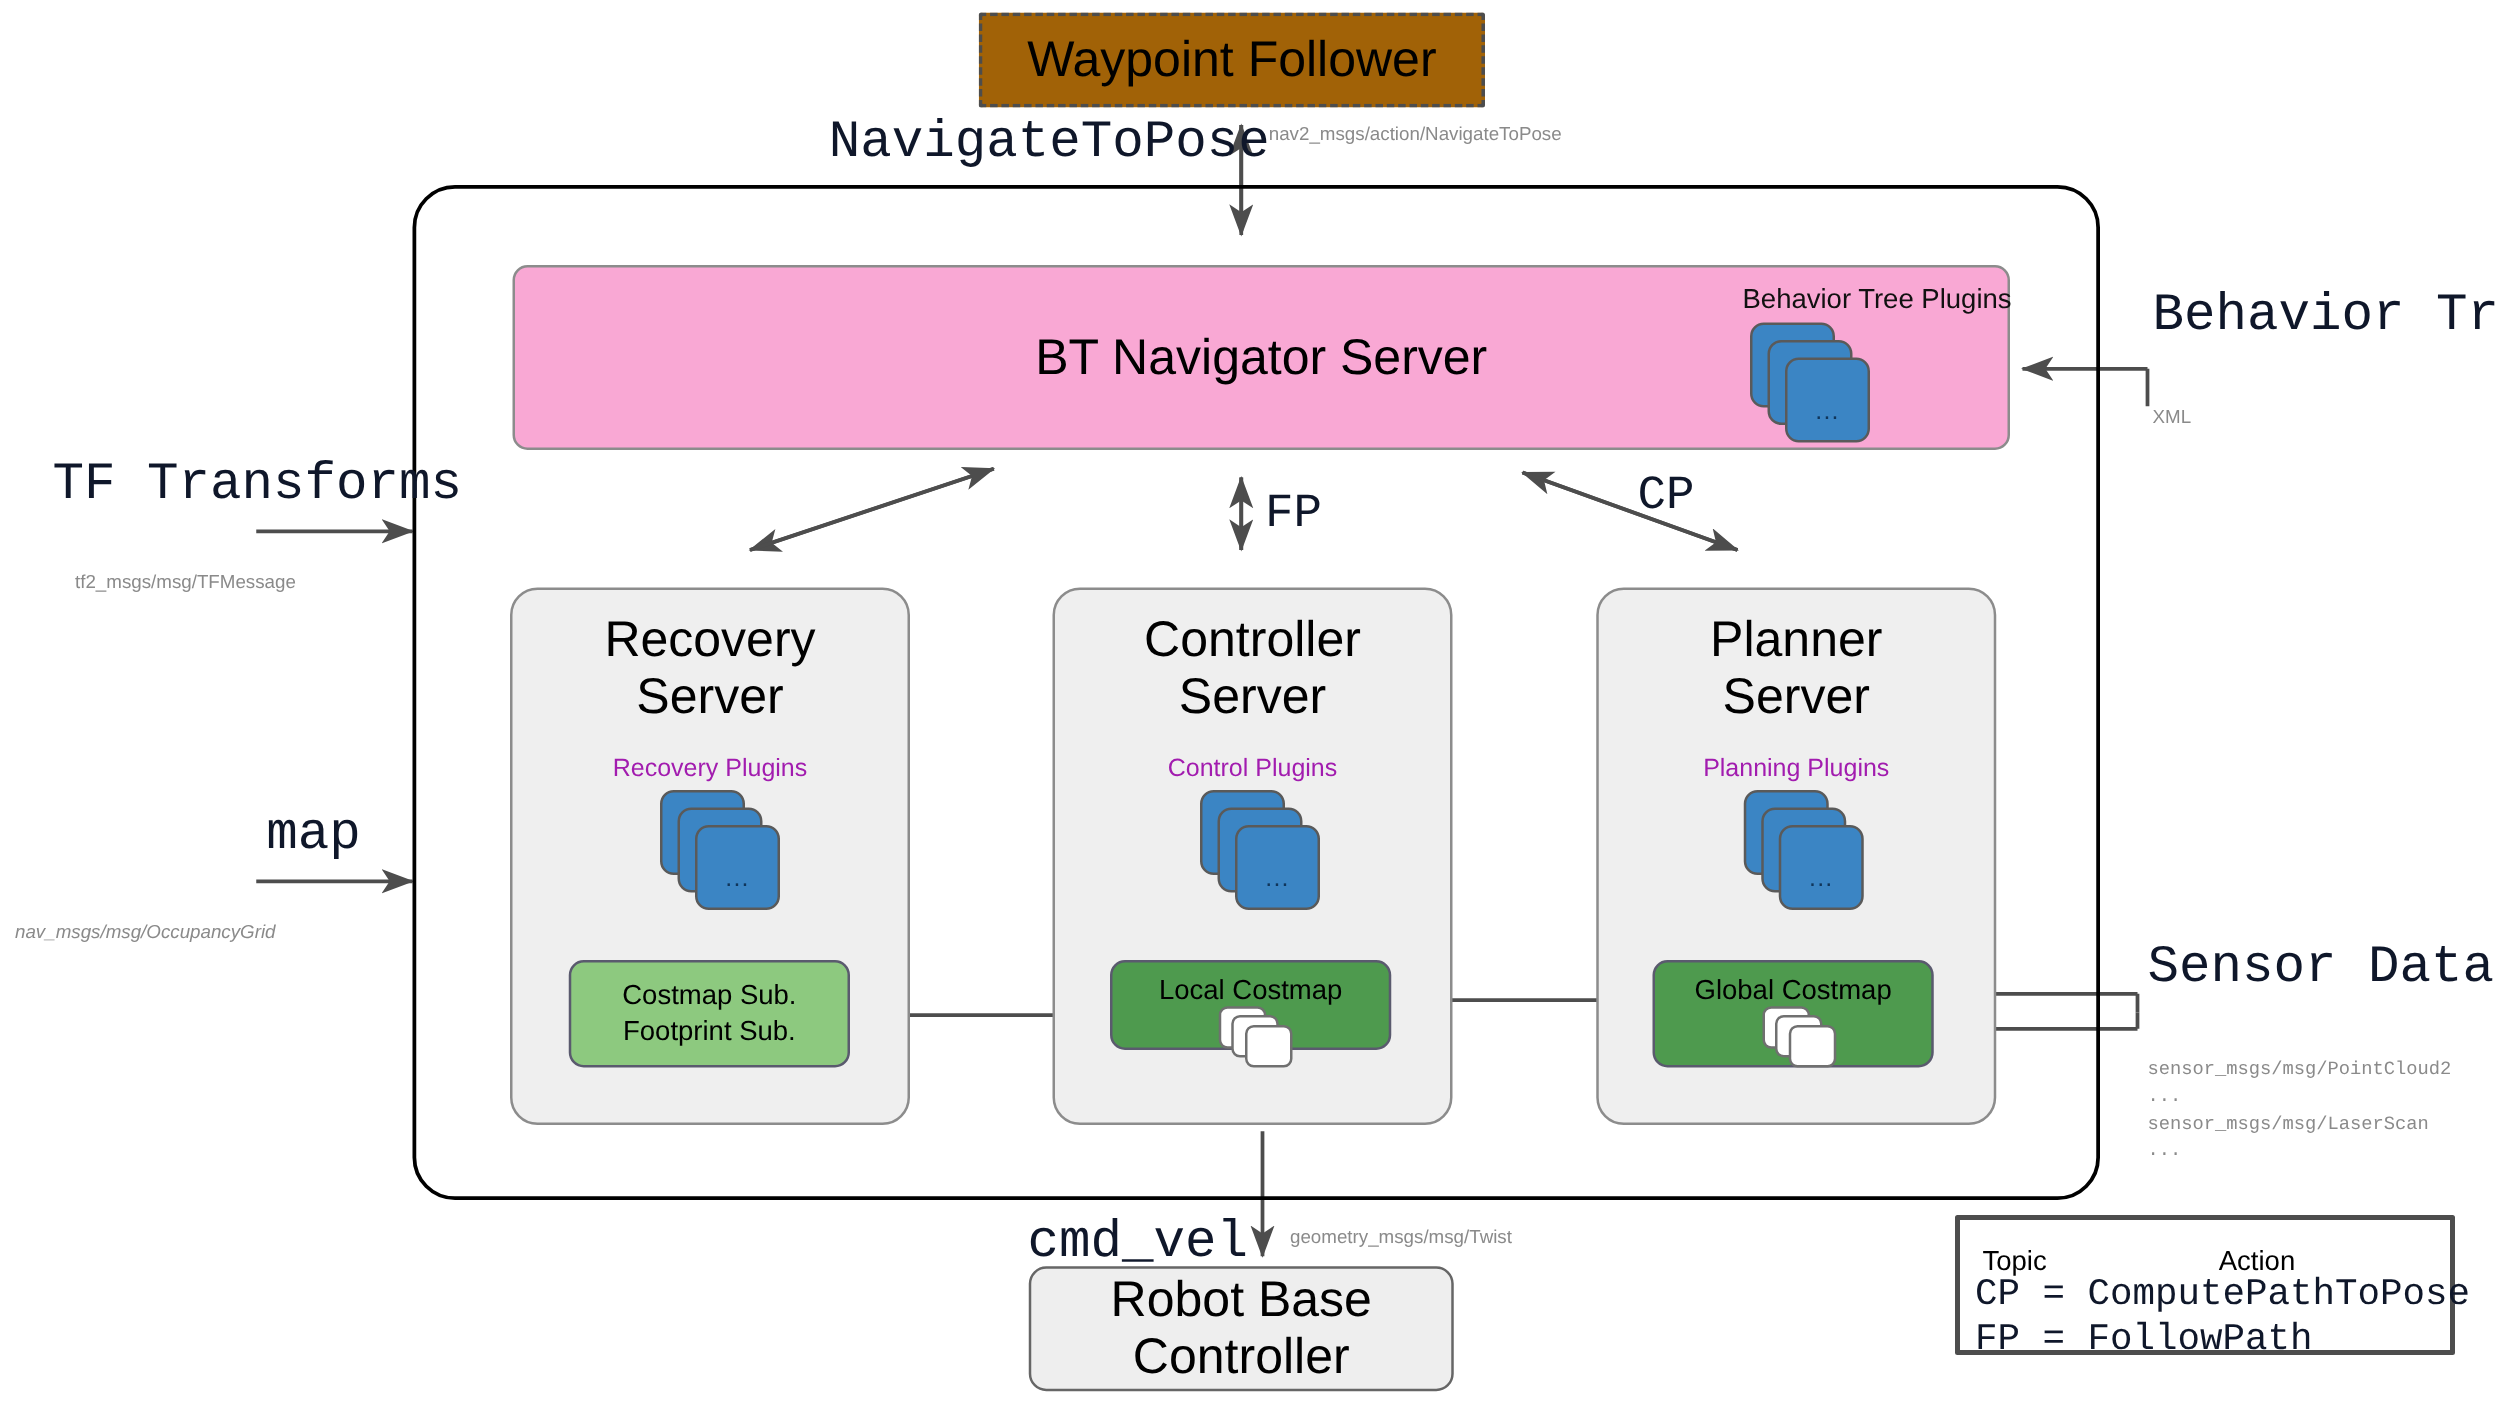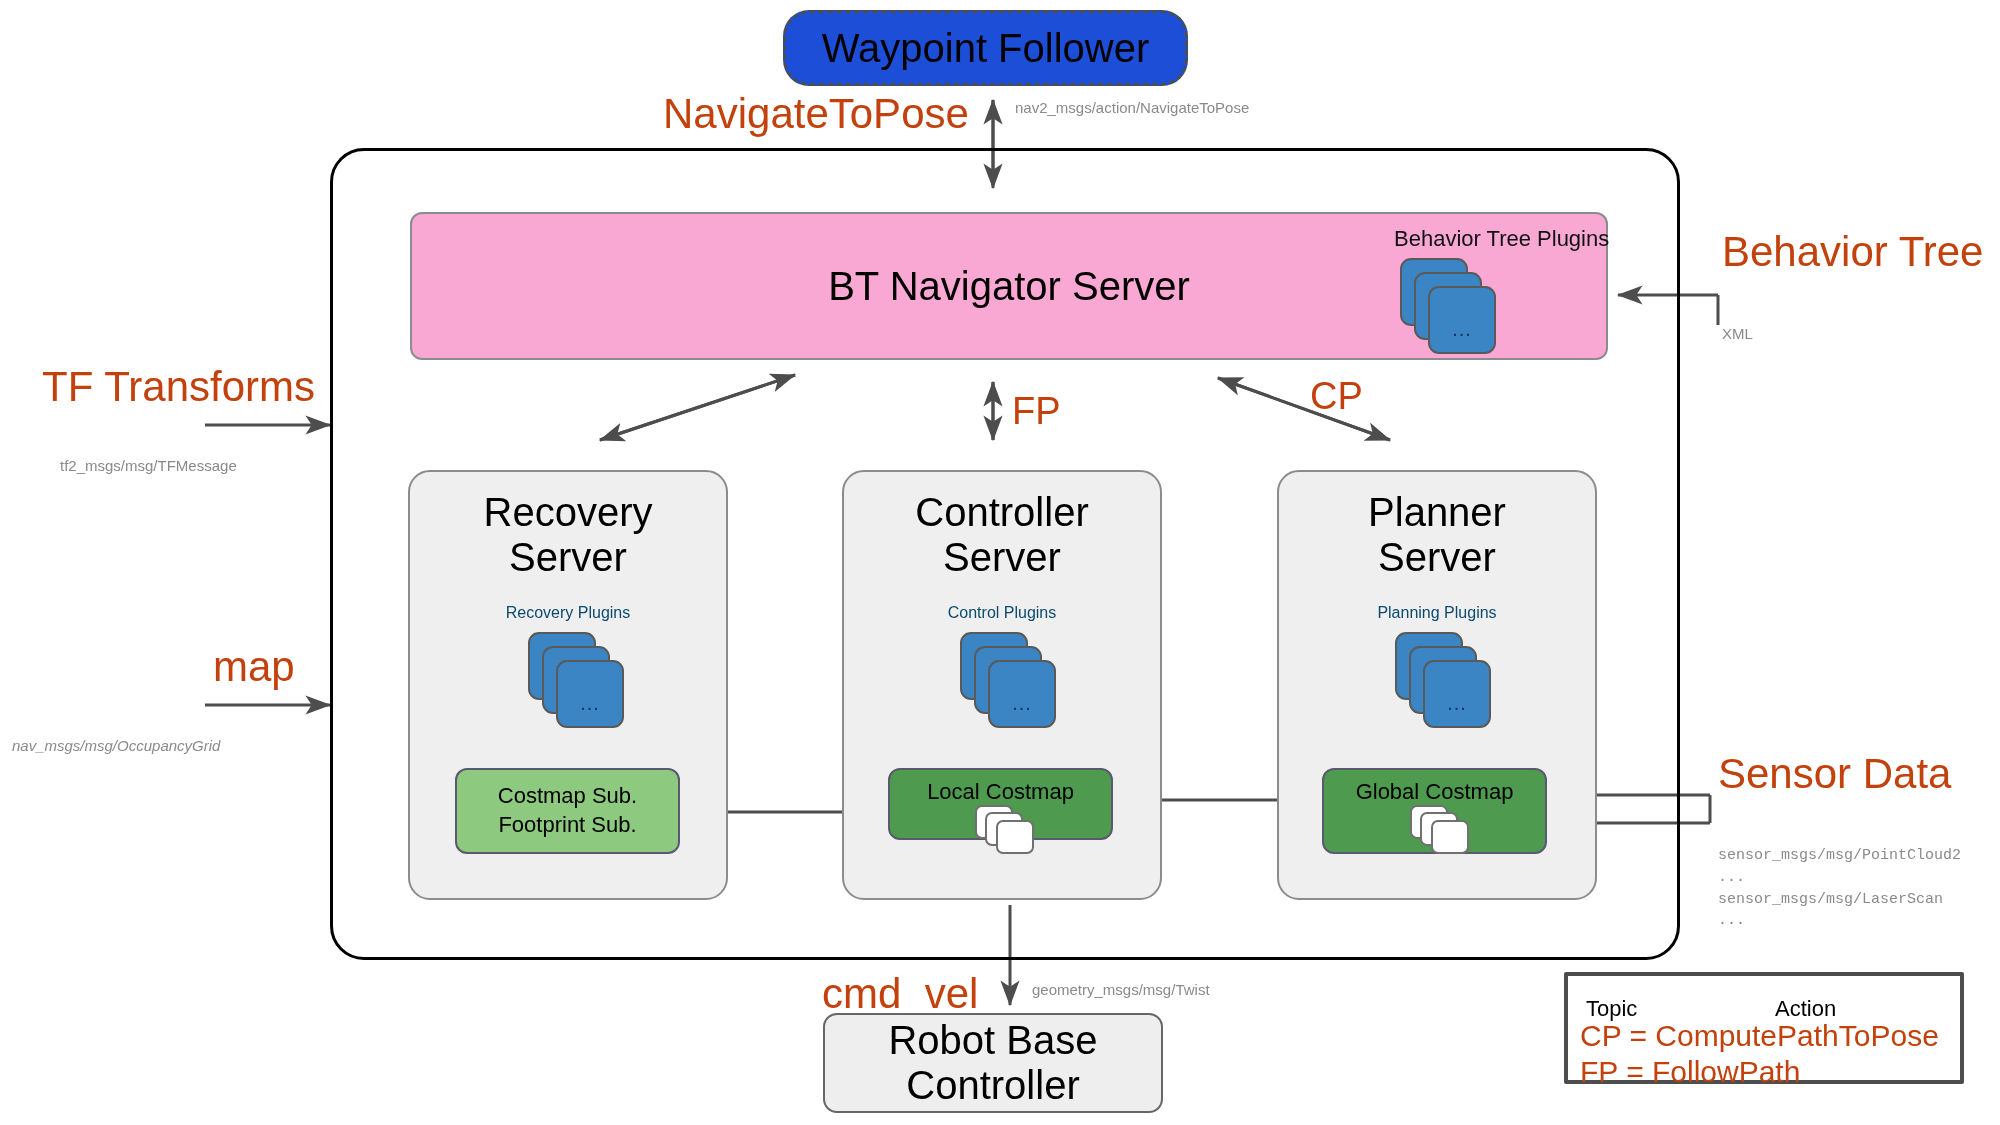--- a/index.html
+++ b/index.html
@@ -27,23 +27,23 @@
     justify-content:center;
     text-align:center;
     line-height:1.12;
   }
   .grey-box{
     background:#eeeeee;
     border:2px solid #666666;
     border-radius:14px;
   }
   .grey-box-dashed{
-    background:#1d4ed8;
+    background:#a16207;
     border:3px dashed #4d4d4d;
-    border-radius:26px;
+    border-radius:2px;
   }
   .outer-shell{
     background:transparent;
     border:3px solid #000000;
     border-radius:34px;
   }
   .inner-panel{
     background:#f9a8d4;
     border:2px solid #8c8c8c;
     border-radius:12px;
@@ -70,33 +70,34 @@
     border-radius:2px;
   }
 
   
   .t-xxl{font-size:42px;}
   .t-xl{font-size:38px;}
   .t-m{font-size:30px;}
   .t-s{font-size:22px;}
   .side-label{
     position:absolute;
-    color:#c2410c;
-    white-space:nowrap;
+    color:#0f172a;
+    white-space:nowrap;
+    font-family:Liberation Mono, monospace;
   }
   .msg-label{
     position:absolute;
     color:#8a8a8a;
     white-space:nowrap;
     font-size:15px;
     line-height:1.45;
   }
   .plugin-caption{
-    font-size:16px;
-    color:#0c4a6e;
+    font-size:20px;
+    color:#a21caf;
     white-space:nowrap;
   }
   .bt-caption{
     position:absolute;
     font-size:22px;
     color:#111;
     white-space:nowrap;
     margin-left:36px;
   }
   .box-title{

